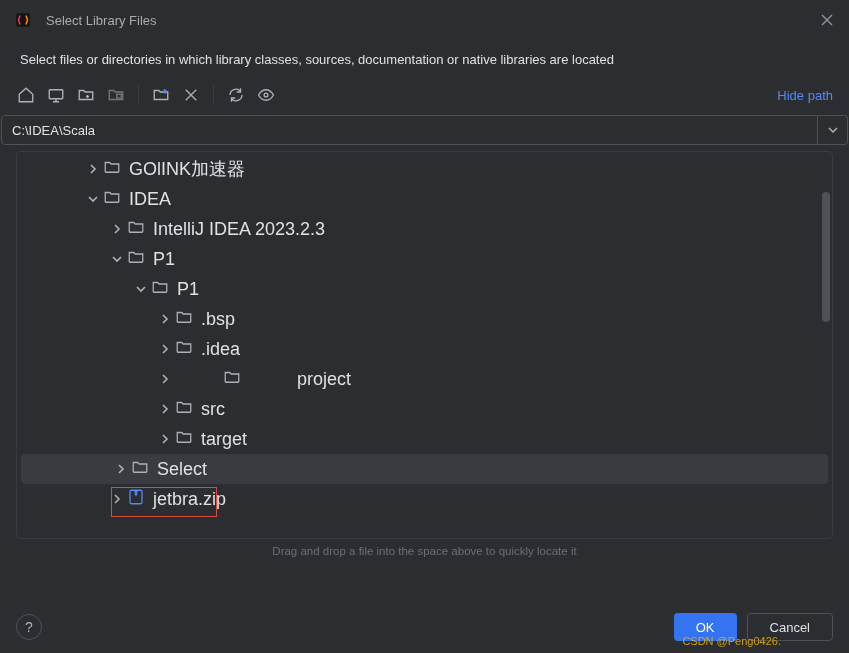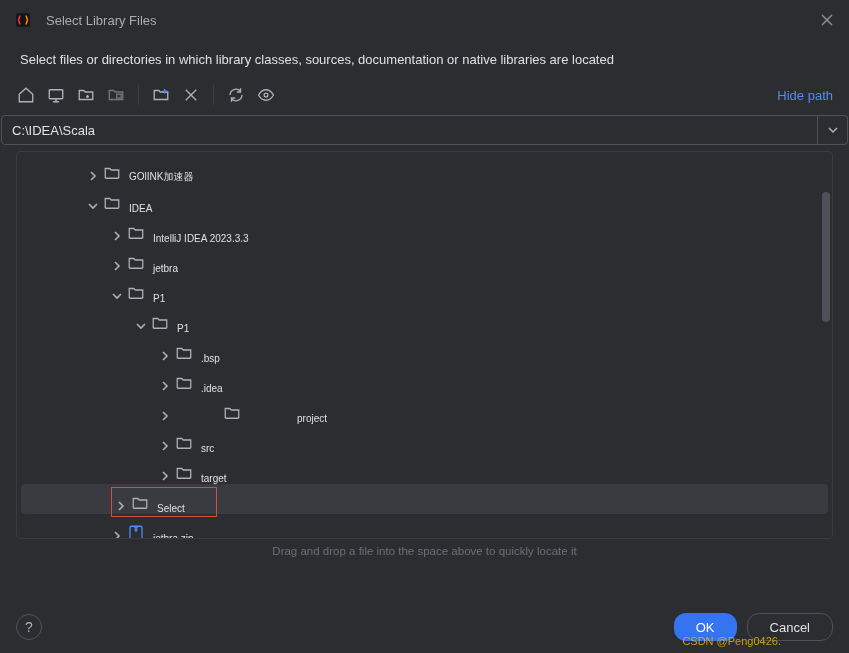--- a/index.html
+++ b/index.html
@@ -13,31 +13,31 @@
   .tool-group { display: flex; gap: 10px; align-items: center; }
   .divider-v { width: 1px; height: 20px; background: #3c3f41; margin: 0 4px; }
   .tool-btn { width: 20px; height: 20px; display: flex; align-items:center; justify-content:center; color: #aeb1b5; }
   .tool-btn svg { width: 18px; height: 18px; }
   .hide-path { margin-left: auto; color: #548af7; font-size: 13px; }
   .path-row { display: flex; margin: 0 1px; }
   .path-input { flex: 1; background: #2b2d30; border: 1px solid #4e5157; border-radius: 4px 0 0 4px; height: 30px; padding: 0 10px; color: #dfe1e5; font-size: 13px; outline: none; }
   .path-drop { width: 30px; height: 30px; border: 1px solid #4e5157; border-left: none; border-radius: 0 4px 4px 0; display:flex; align-items:center; justify-content:center; color:#aeb1b5; }
   .tree-wrap { margin: 6px 16px 0 16px; border: 1px solid #393b40; border-radius: 4px; height: 388px; position: relative; overflow:hidden; }
   .tree { padding-top: 2px; }
-  .row { display:flex; align-items:flex-end; height: 30px; font-size: 10px; color:#dfe1e5; }
+  .row { display:flex; align-items:center; height: 30px; font-size: 18px; color:#dfe1e5; }
   .row.sel { background: #393b40; border-radius: 4px; margin: 0 4px; }
   .toggle { width: 16px; height: 16px; display:flex; align-items:center; justify-content:center; color:#aeb1b5; margin-right: 2px; }
   .fold svg, .toggle svg { width: 12px; height:12px; }
   .folder-ico { width:18px; height:18px; margin-right: 8px; color:#aeb1b5; }
   .file-ico { width:18px; height:18px; margin-right: 8px; color:#548af7; }
   .redbox { position:absolute; border:1.5px solid #d94b3a; pointer-events:none; }
   .hint { text-align:center; color:#6c6f74; font-size:11.5px; margin-top:6px; }
   .footer { position:absolute; bottom:0; left:0; right:0; height:52px; display:flex; align-items:center; padding:0 16px; }
   .help-btn { width:26px; height:26px; border:1px solid #4e5157; border-radius:50%; display:flex; align-items:center; justify-content:center; color:#aeb1b5; font-size:14px; }
-  .btn { height:28px; padding: 0 22px; border-radius:12px; font-size:13px; display:flex; align-items:center; justify-content:center; margin-left:10px; }
+  .btn { height:28px; padding: 0 22px; border-radius:4px; font-size:13px; display:flex; align-items:center; justify-content:center; margin-left:10px; }
   .btn-primary { background:#3574f0; color:#fff; }
   .btn-secondary { border:1px solid #4e5157; color:#dfe1e5; }
   .watermark { position:absolute; bottom:6px; right:68px; color:#eab308; font-size:11px; opacity:.85; }
   .tree-scroll-track { position:absolute; right:2px; top:40px; width:8px; height:130px; background:#4e5157; border-radius:4px; }
 </style>
 </head>
 <body>
 
 <div class="titlebar">
   <svg class="app-icon" viewBox="0 0 24 24">
@@ -146,32 +146,21 @@
       </div>
       <div class="row" style="padding-left: 92px;">
         <span class="toggle">
           <svg viewBox="0 0 12 12">
             <path d="M4 2l4 4-4 4" fill="none" stroke="currentColor" stroke-width="1.6"></path>
           </svg>
         </span>
         <span><svg class="folder-ico" viewBox="0 0 24 24" fill="none" stroke="currentColor" stroke-width="1.7">
             <path d="M3 6h6l2 2h10v10a1 1 0 0 1-1 1H4a1 1 0 0 1-1-1V6z"></path>
           </svg></span>
-        <span>IntelliJ IDEA 2023.3.3</span>
-      </div>
-      <div class="row" style="padding-left: 92px;">
-        <span class="toggle">
-          <svg viewBox="0 0 12 12">
-            <path d="M4 2l4 4-4 4" fill="none" stroke="currentColor" stroke-width="1.6"></path>
-          </svg>
-        </span>
-        <span><svg class="folder-ico" viewBox="0 0 24 24" fill="none" stroke="currentColor" stroke-width="1.7">
-            <path d="M3 6h6l2 2h10v10a1 1 0 0 1-1 1H4a1 1 0 0 1-1-1V6z"></path>
-          </svg></span>
-        <span>jetbra</span>
+        <span>IntelliJ IDEA 2023.2.3</span>
       </div>
       <div class="row" style="padding-left: 92px;">
         <span class="toggle">
           <svg viewBox="0 0 12 12">
             <path d="M2 4l4 4 4-4" fill="none" stroke="currentColor" stroke-width="1.6"></path>
           </svg>
         </span>
         <span><svg class="folder-ico" viewBox="0 0 24 24" fill="none" stroke="currentColor" stroke-width="1.7">
             <path d="M3 6h6l2 2h10v10a1 1 0 0 1-1 1H4a1 1 0 0 1-1-1V6z"></path>
           </svg></span>

